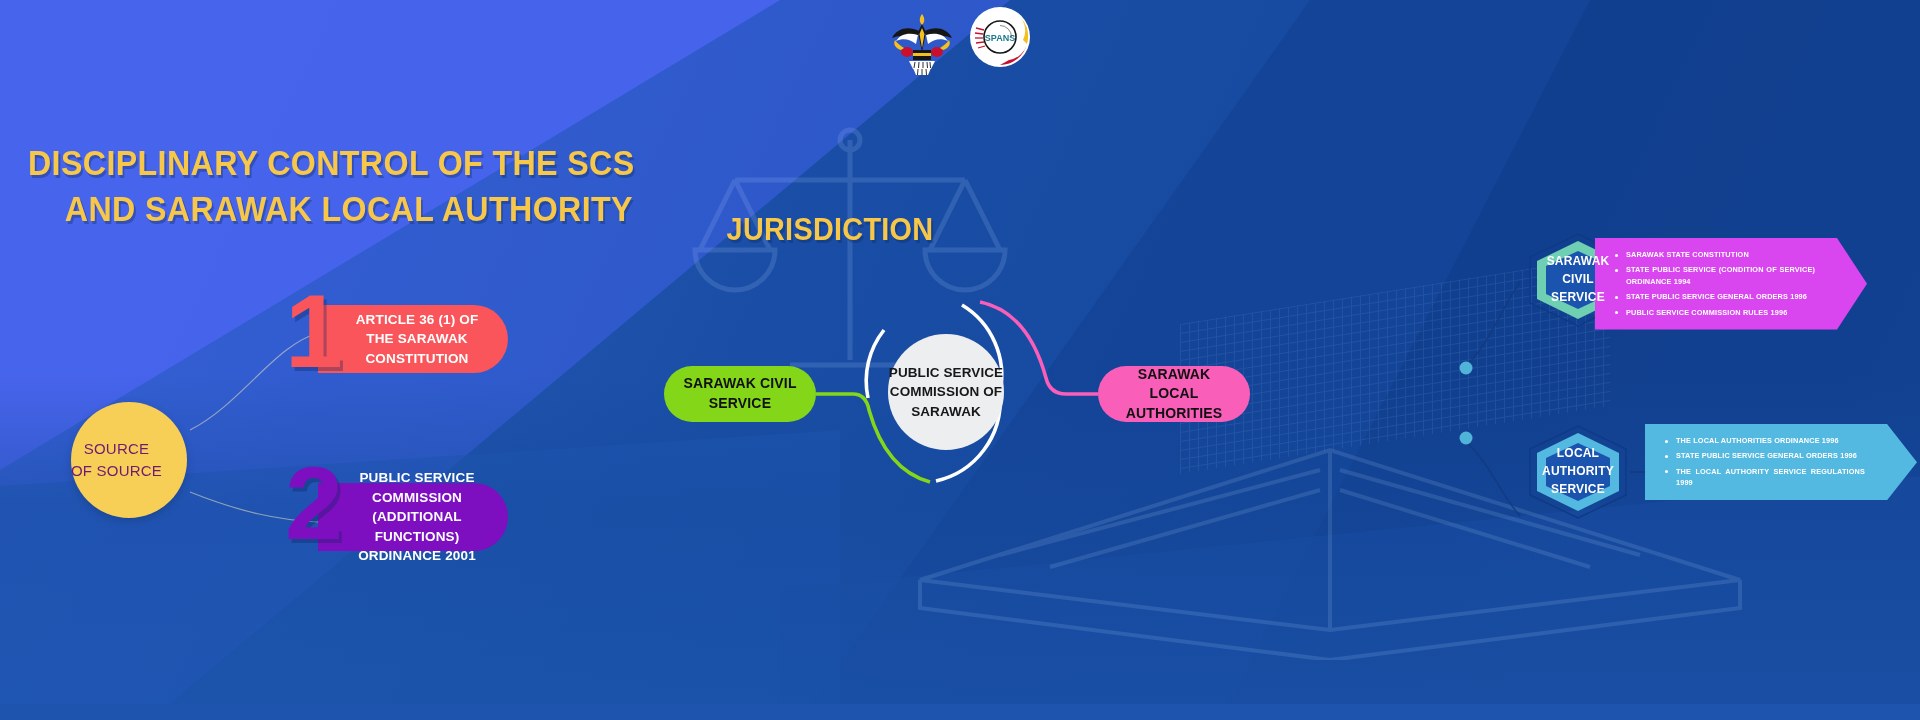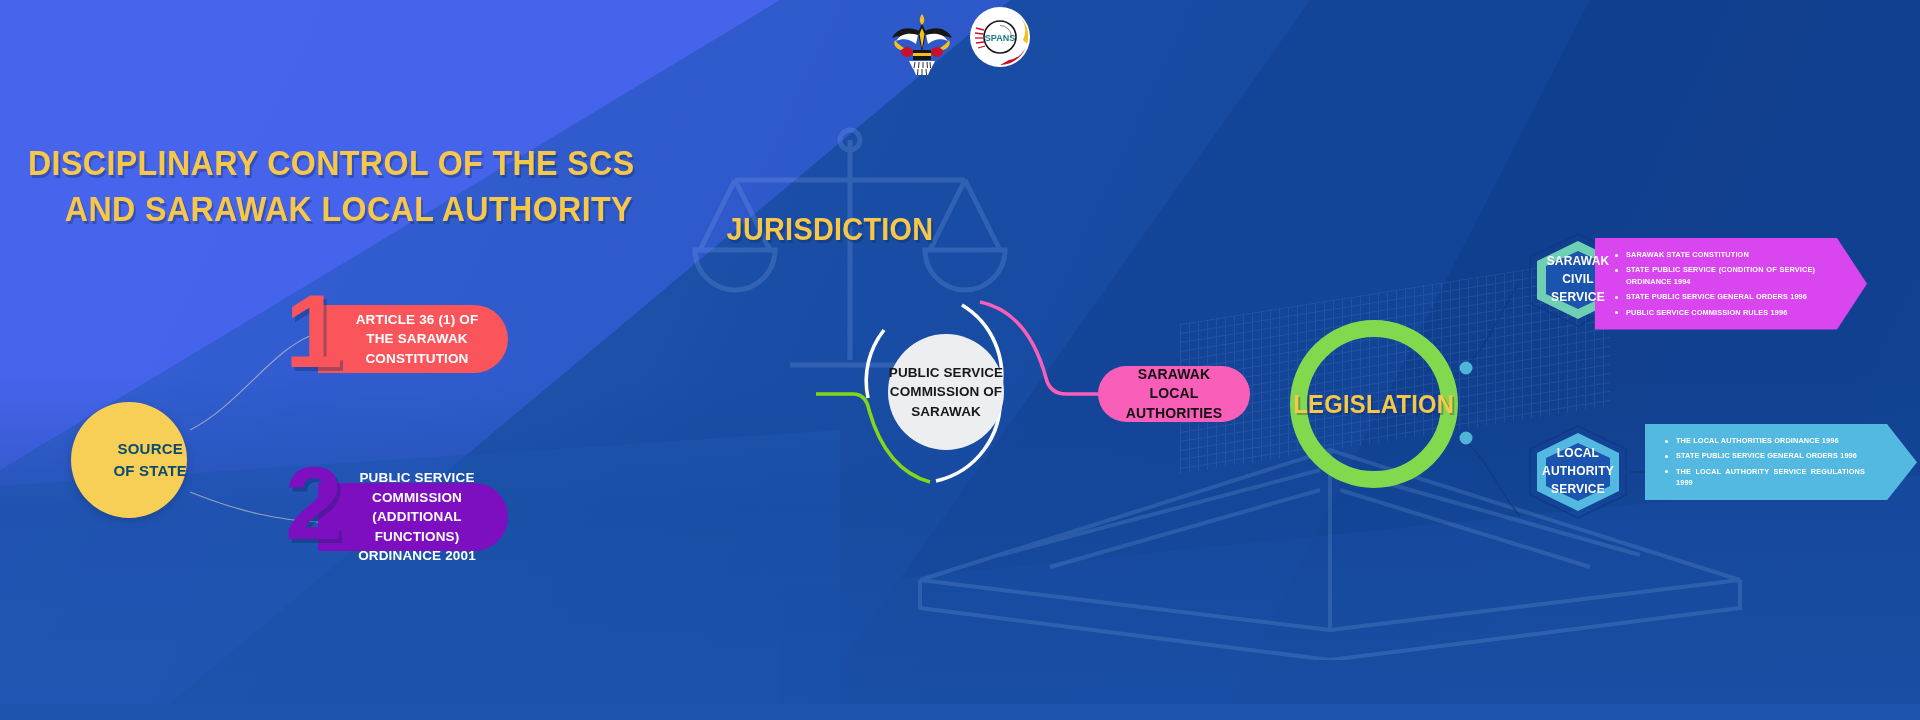--- a/index.html
+++ b/index.html
@@ -57,22 +57,22 @@
   .headline .l2{padding-left:40px;}
 
   
   .jurisdiction{position:absolute;left:680px;top:212px;width:300px;text-align:center;
     color:#f7c74a;font-weight:bold;font-size:31px;letter-spacing:.3px;
     transform:scaleX(.93);
     text-shadow:2px 3px 0 rgba(12,40,95,.35);}
 
   
   .source-circle{position:absolute;left:71px;top:402px;width:116px;height:116px;border-radius:50%;
-    background:#f7cf57;display:flex;align-items:center;justify-content:flex-end;text-align:center;
-    color:#0c4a6e;font-weight:bold;font-size:15px;line-height:1.45;letter-spacing:.2px;
+    background:#f7cf57;display:flex;align-items:center;justify-content:flex-start;text-align:center;
+    color:#701a75;font-weight:normal;font-size:15px;line-height:1.45;letter-spacing:.2px;
     box-shadow:0 3px 9px rgba(0,0,0,.16);}
 
   
   .num-card{position:absolute;height:68px;border-radius:0 34px 34px 0;
     display:flex;align-items:center;}
   .num-card .big-num{position:absolute;left:-33px;top:-26px;
     font-size:104px;font-weight:bold;line-height:1;
     font-family:"Liberation Sans", sans-serif;
     text-shadow:3px 4px 0 rgba(10,35,90,.33);}
   .num-card .card-text{margin-left:28px;margin-right:20px;color:#fff;font-weight:bold;
@@ -246,42 +246,40 @@
   <div class="headline">
     <div class="l1">DISCIPLINARY CONTROL OF THE SCS</div>
     <div class="l2">AND SARAWAK LOCAL AUTHORITY</div>
   </div>
 
   <div class="jurisdiction">JURISDICTION</div>
 
   <div class="source-circle">
     <div>
       <div>SOURCE</div>
-      <div>OF STATE</div>
+      <div>OF SOURCE</div>
     </div>
   </div>
 
   <div class="num-card" id="card1">
     <span class="big-num">1</span>
     <span class="card-text">ARTICLE 36 (1) OF THE SARAWAK CONSTITUTION</span>
   </div>
 
   <div class="num-card" id="card2">
     <span class="big-num">2</span>
     <span class="card-text">PUBLIC SERVICE COMMISSION (ADDITIONAL FUNCTIONS) ORDINANCE 2001</span>
   </div>
 
   <div class="hub">
     <div class="hub-circle">PUBLIC SERVICE COMMISSION OF SARAWAK</div>
   </div>
+  <div class="pill" id="pill-left">SARAWAK CIVIL SERVICE</div>
   <div class="pill" id="pill-right">SARAWAK LOCAL AUTHORITIES</div>
 
-  <div class="legis">
-    <span>LEGISLATION</span>
-  </div>
 
   <div class="hex" id="hex-top">
     <svg width="104" height="96" viewBox="0 0 104 96" style="position:absolute;left:0;top:0;">
       <polygon points="52,2 100,25 100,71 52,94 4,71 4,25" fill="none" stroke="#0f3a85" stroke-width="1.4"></polygon>
       <polygon points="52,9 93,29 93,67 52,87 11,67 11,29" fill="#6ecfb2"></polygon>
       <polygon points="52,19 84,34 84,62 52,77 20,62 20,34" fill="#1b54ae"></polygon>
     </svg>
     <div class="hex-label">
       <div>SARAWAK</div>
       <div>CIVIL</div>

